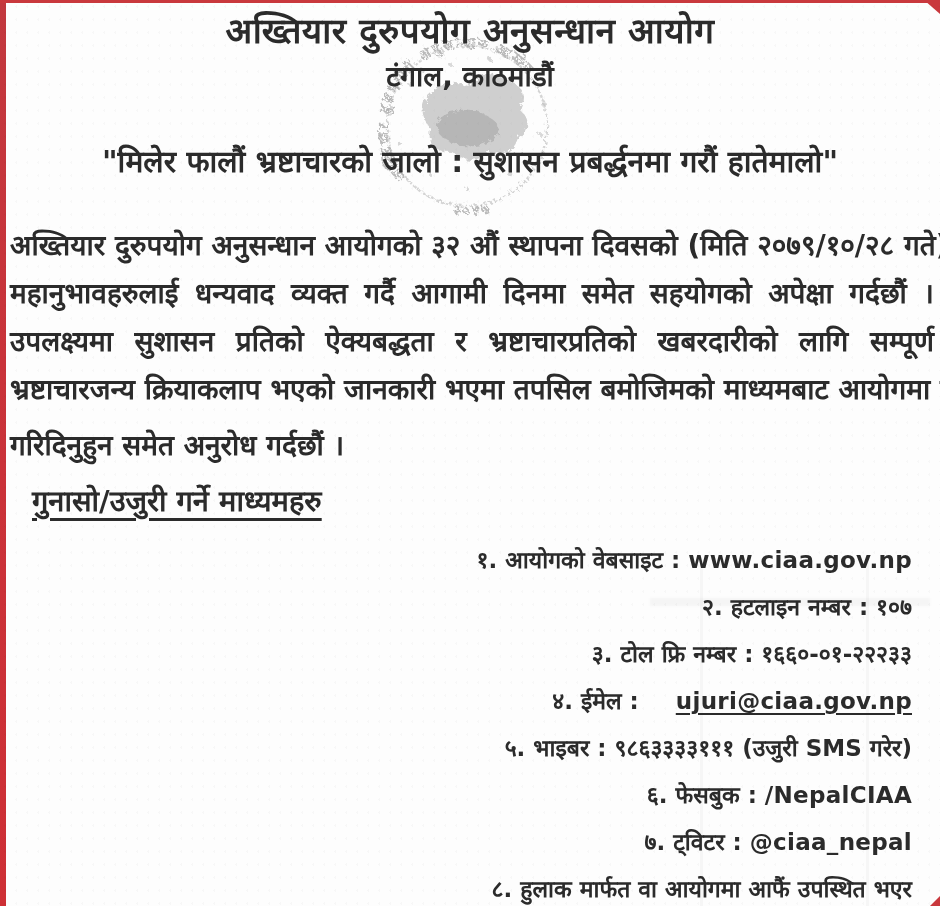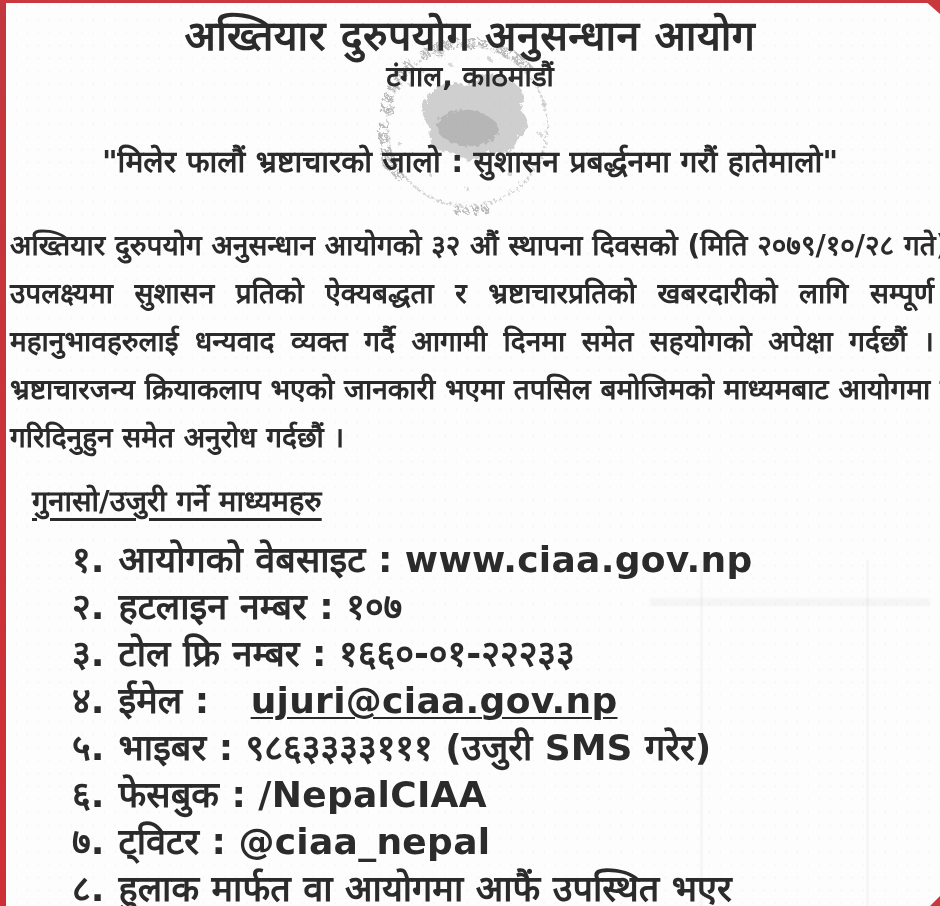--- a/index.html
+++ b/index.html
@@ -15,42 +15,42 @@
   .border-top{position:absolute;left:0;top:0;width:940px;height:3px;background:#c9383d;}
   .corner-tr{position:absolute;right:0;top:0;width:16px;height:14px;background:#c9383d;clip-path:polygon(100% 0,0 0,100% 100%);}
   .corner-br{position:absolute;right:0;bottom:0;width:10px;height:10px;background:#c9383d;clip-path:polygon(100% 100%,0 100%,100% 0);}
   .smudge-h{position:absolute;left:650px;top:598px;width:280px;height:8px;background:rgba(90,90,90,0.05);filter:blur(1px);}
   .crease-v{position:absolute;top:560px;width:3px;height:346px;background:rgba(120,120,120,0.05);}
   .texture{position:absolute;inset:0;pointer-events:none;
     background-image:radial-gradient(rgba(0,0,0,0.025) 1px, transparent 1px);
     background-size:11px 13px;}
 
   .title{position:absolute;left:0;top:6px;width:940px;text-align:center;
-    font-size:41px;font-weight:700;letter-spacing:0.5px;z-index:2;}
+    font-size:35px;font-weight:700;letter-spacing:0.5px;z-index:2;}
   .address{position:absolute;left:0;top:56px;width:940px;text-align:center;
     font-size:28px;font-weight:700;z-index:2;}
   .slogan{position:absolute;left:0;top:140px;width:940px;text-align:center;
     font-size:30px;font-weight:700;z-index:2;}
 
   .stamp{position:absolute;left:340px;top:24px;width:255px;height:205px;z-index:1;opacity:0.75;}
 
   .para{position:absolute;left:10px;top:222px;width:924px;z-index:2;}
   .pline{font-size:28px;font-weight:600;line-height:48px;height:48px;
     text-align:justify;text-align-last:justify;white-space:nowrap;
     
   }
-  .pline.short{text-align:right;text-align-last:left;}
+  .pline.short{text-align:right;text-align-last:left;margin-top:8px;}
 
   .list-heading{position:absolute;left:32px;top:480px;z-index:2;
     font-size:29px;font-weight:700;
     text-decoration:underline;text-decoration-thickness:2.5px;text-underline-offset:7px;}
 
   .channels{position:absolute;left:72px;top:545px;width:840px;z-index:2;
     list-style:none;margin:0;padding:0;}
-  .channels li{font-size:36px;font-weight:600;line-height:30px;margin-bottom:17px;white-space:nowrap;}
+  .channels li{font-size:23px;font-weight:600;line-height:30px;margin-bottom:17px;white-space:nowrap;text-align:right;}
   .channels .num{display:inline-block;min-width:34px;}
   .channels .val{font-weight:600;}
   .channels .latin{letter-spacing:0.3px;}
   .u{text-decoration:underline;text-decoration-thickness:2px;text-underline-offset:4px;margin-left:29px;}
 </style>
 </head>
 <body>
 
 <div class="page">
 
@@ -99,22 +99,22 @@
       </g>
     </g>
   </svg>
 
   <div class="title">अख्तियार दुरुपयोग अनुसन्धान आयोग</div>
   <div class="address">टंगाल, काठमाडौं</div>
   <div class="slogan">"मिलेर फालौं भ्रष्टाचारको जालो : सुशासन प्रबर्द्धनमा गरौं हातेमालो"</div>
 
   <div class="para">
     <div class="pline">अख्तियार दुरुपयोग अनुसन्धान आयोगको ३२ औं स्थापना दिवसको (मिति २०७९/१०/२८ गते)</div>
+    <div class="pline">महानुभावहरुलाई धन्यवाद व्यक्त गर्दै आगामी दिनमा समेत सहयोगको अपेक्षा गर्दछौं ।</div>
     <div class="pline">उपलक्ष्यमा सुशासन प्रतिको ऐक्यबद्धता र भ्रष्टाचारप्रतिको खबरदारीको लागि सम्पूर्ण</div>
-    <div class="pline">महानुभावहरुलाई धन्यवाद व्यक्त गर्दै आगामी दिनमा समेत सहयोगको अपेक्षा गर्दछौं ।</div>
     <div class="pline">भ्रष्टाचारजन्य क्रियाकलाप भएको जानकारी भएमा तपसिल बमोजिमको माध्यमबाट आयोगमा उजुरी</div>
     <div class="pline short">गरिदिनुहुन समेत अनुरोध गर्दछौं ।</div>
   </div>
 
   <div class="list-heading">गुनासो/उजुरी गर्ने माध्यमहरु</div>
 
   <ol class="channels">
     <li>
       <span class="num">१.</span>
       <span>आयोगको वेबसाइट : </span>

